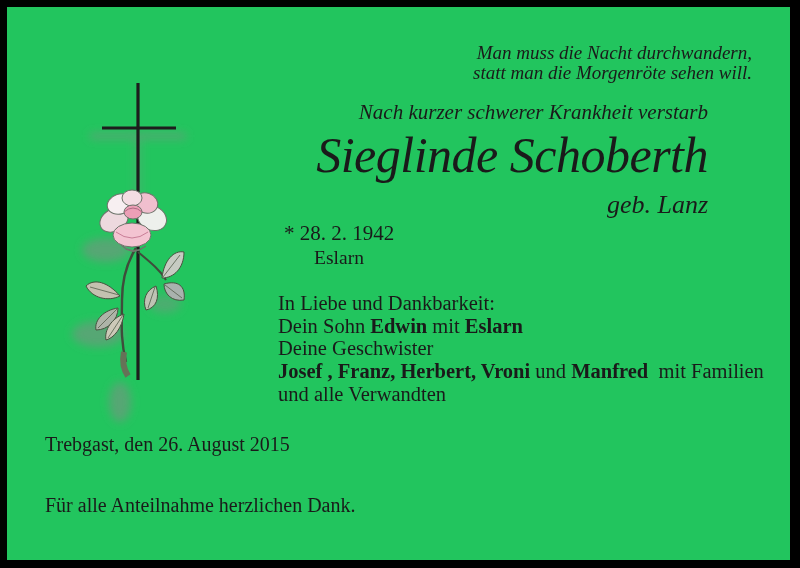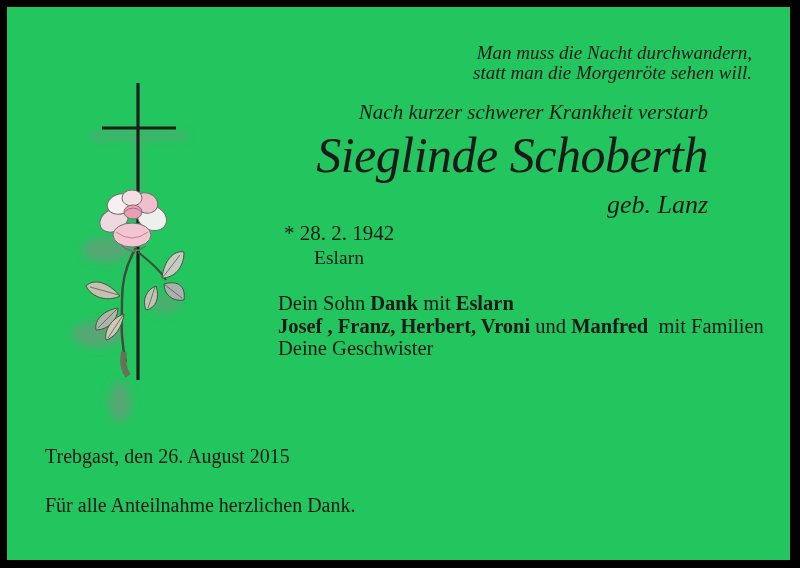--- a/index.html
+++ b/index.html
@@ -15,21 +15,21 @@
   .maiden{top:183px;font-size:26px;}
   .vital{width:140px;top:214px;text-align:center;white-space:nowrap;}
   .vital .vdate{font-size:21px;line-height:25px;}
   .vital .vplace{font-size:19.5px;line-height:24px;}
   .birth-col{left:262px;}
   .death-col{left:548px;}
   .family{left:271px;top:285px;font-size:20.5px;line-height:22.7px;}
   .family .fline{white-space:pre;}
   .b{font-weight:bold;}
   .footer-line{left:38px;font-size:20px;white-space:nowrap;}
-  .dateline{top:438px;}
+  .dateline{top:426px;}
   .burial{top:463px;}
   .thanks{top:487px;}
   #illu{position:absolute;left:55px;top:65px;}
 </style>
 </head>
 <body>
 
 <div id="page">
   <div id="card">
 
@@ -97,22 +97,24 @@
     <div class="center-col name">Sieglinde Schoberth</div>
     <div class="center-col maiden">geb. Lanz</div>
 
     <div class="vital birth-col">
       <div class="vdate"><span>*</span> <span>28. 2. 1942</span></div>
       <div class="vplace">Eslarn</div>
     </div>
 
 
     <div class="family">
-      <div class="fline"><span>Dein Sohn </span><span class="b">Dank</span><span> mit </span><span class="b">Eslarn</span></div>
+      <div class="fline">In Liebe und Dankbarkeit:</div>
+      <div class="fline"><span>Dein Sohn </span><span class="b">Edwin</span><span> mit </span><span class="b">Eslarn</span></div>
+      <div class="fline">Deine Geschwister</div>
       <div class="fline"><span class="b">Josef , Franz, Herbert, Vroni</span><span> und </span><span class="b">Manfred</span><span>  mit Familien</span></div>
-      <div class="fline">Deine Geschwister</div>
+      <div class="fline">und alle Verwandten</div>
     </div>
 
     <div class="footer-line dateline">Trebgast, den 26. August 2015</div>
     <div class="footer-line thanks">Für alle Anteilnahme herzlichen Dank.</div>
 
   </div>
 </div>
 
 </body></html>

